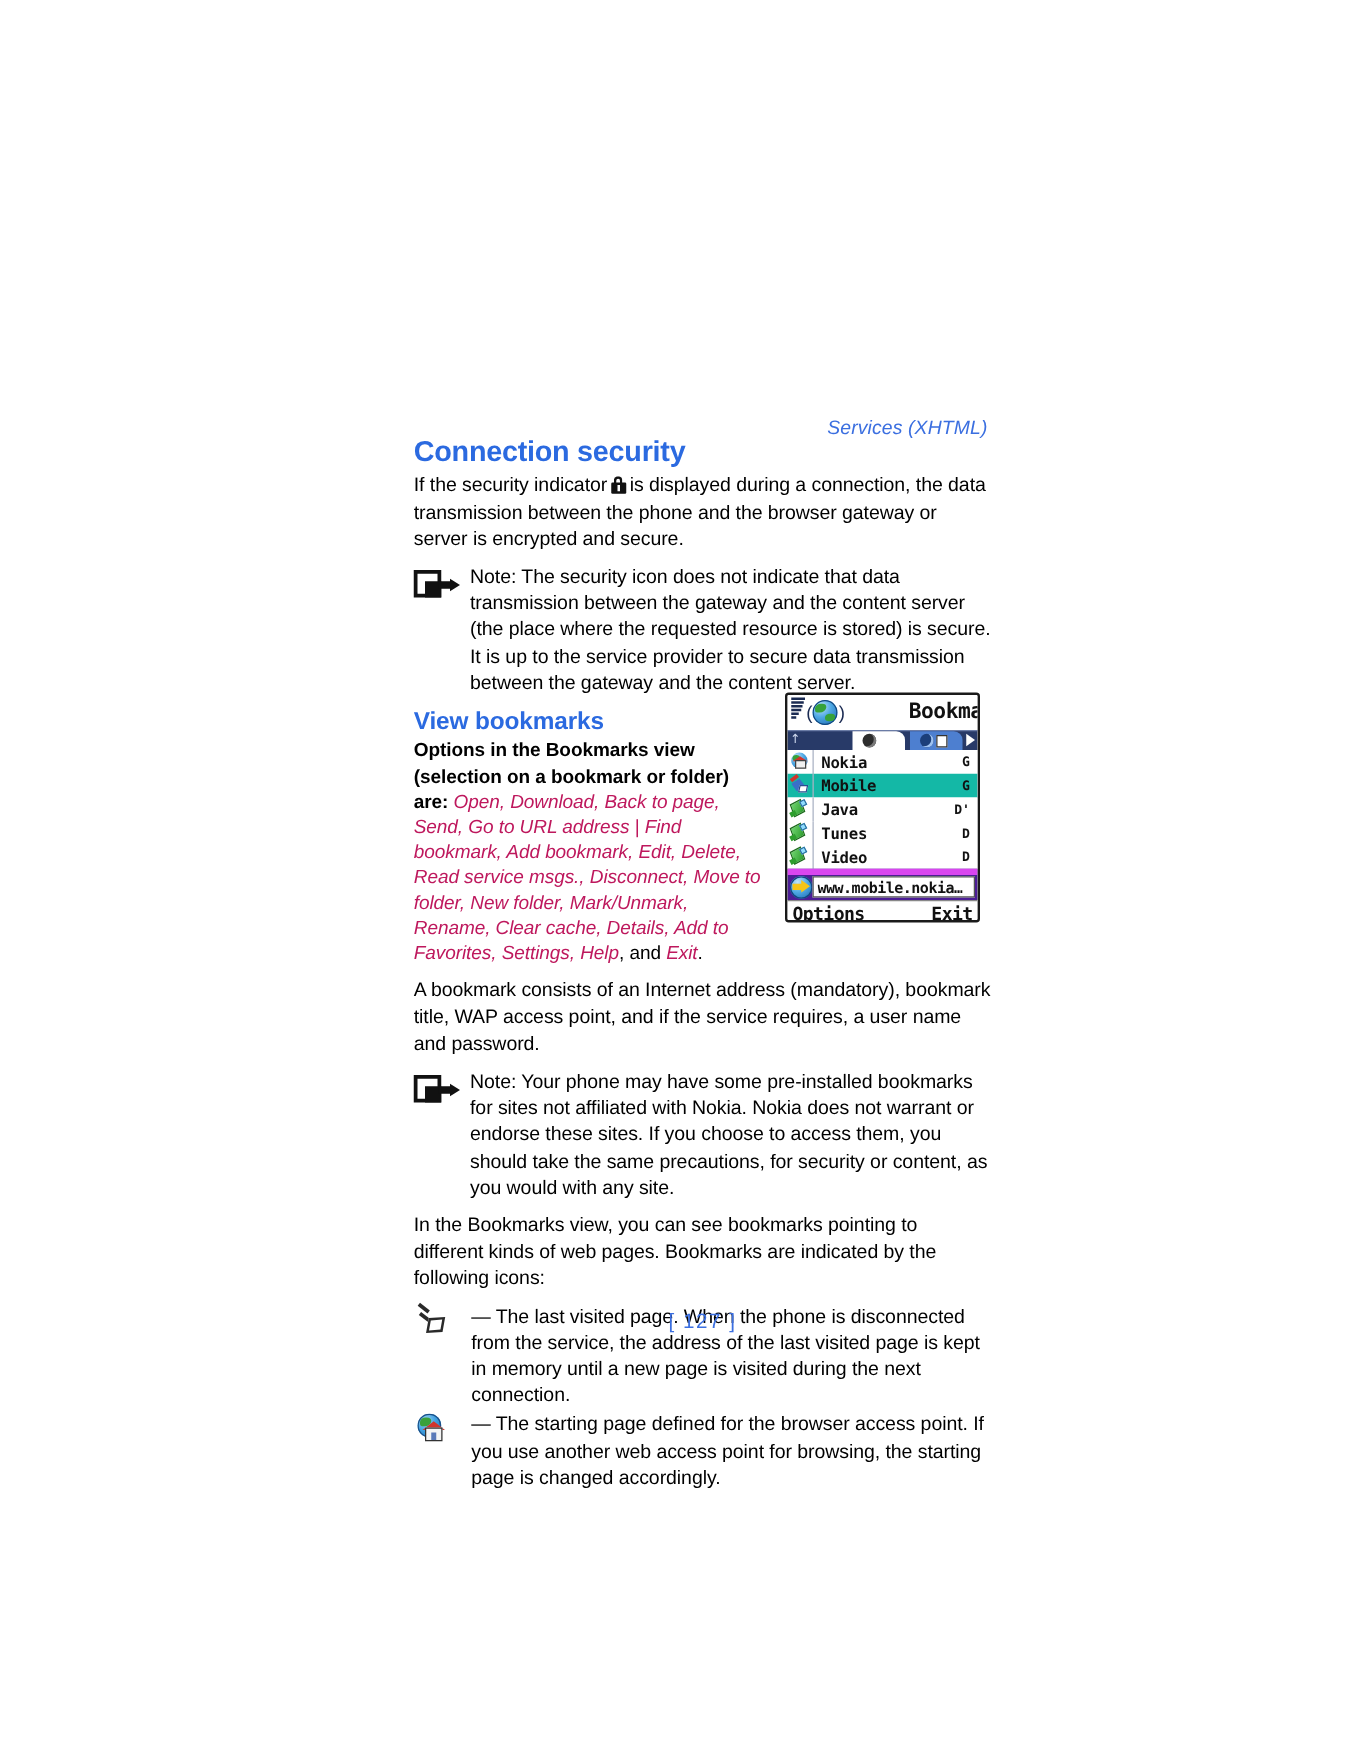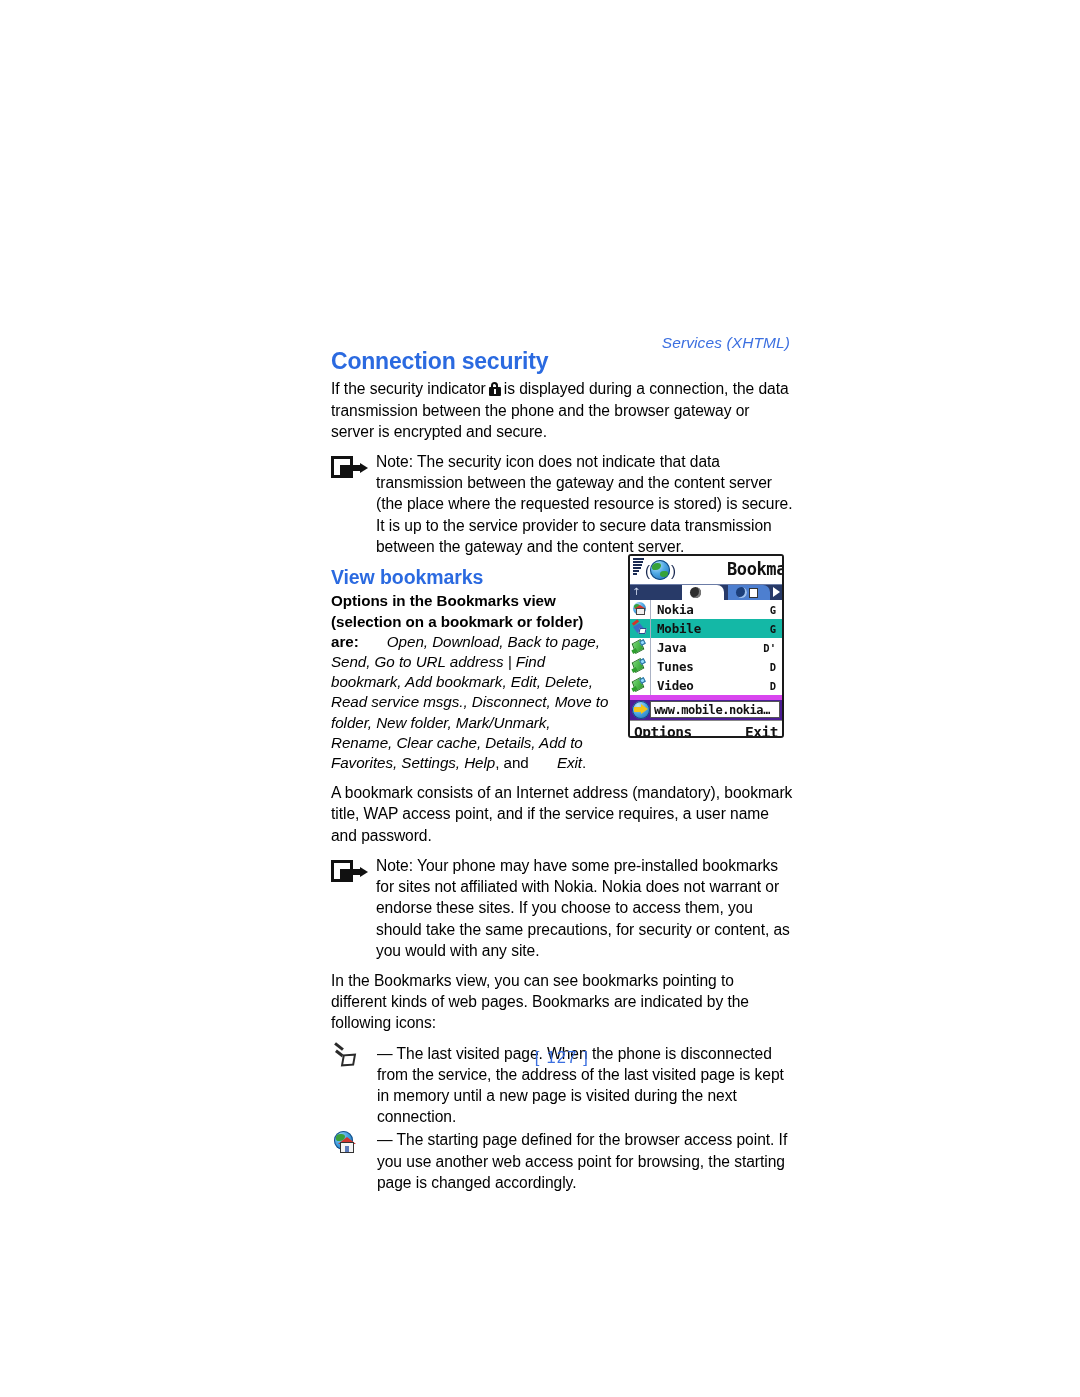--- a/index.html
+++ b/index.html
@@ -160,22 +160,21 @@
   .narrow-col {
     width: 282px;
   }
   .narrow-col p.body-text {
     font-size: 15.2px;
     line-height: 20.2px;
   }
   .opts-lead { font-weight: bold; }
   .ital-blue {
     font-style: italic;
-    color: #000000;
-    margin-left: 24px;
+    color: #be185d;
   }
 
   
   .icon-row {
     position: relative;
     padding-left: 46px;
     margin: 0 0 2px 0;
     font-size: 15.6px;
     line-height: 21.2px;
     letter-spacing: -0.05px;

